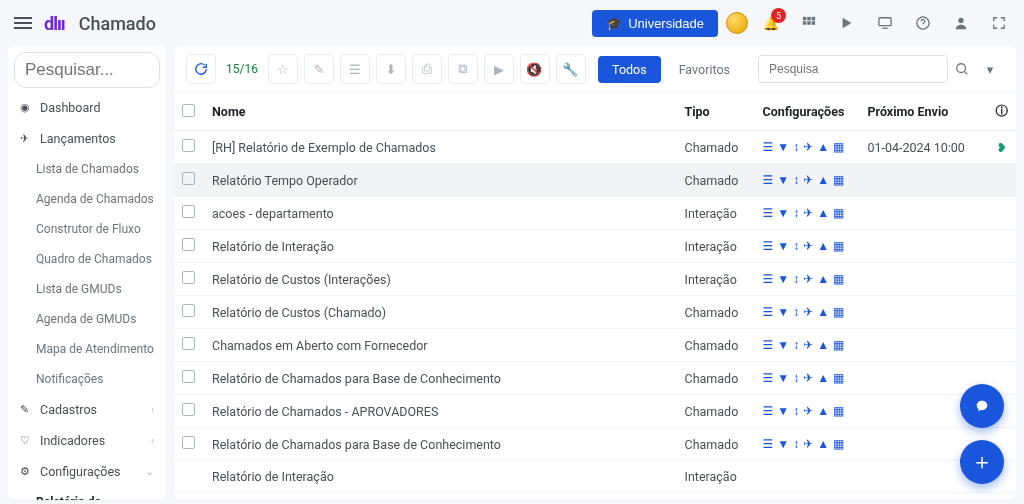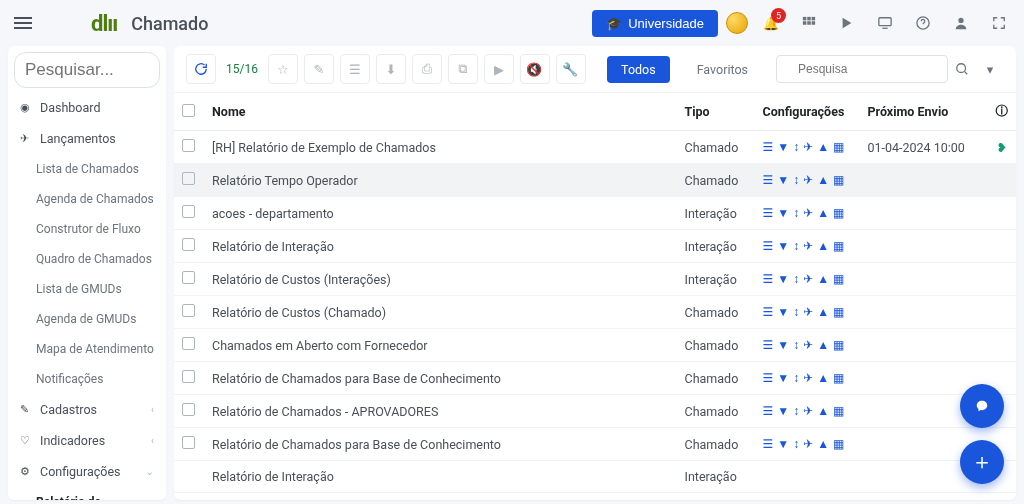--- a/index.html
+++ b/index.html
@@ -1,20 +1,20 @@
 <!DOCTYPE html>
 <html><head>
 <meta charset="utf-8">
 <style>
 * { margin: 0; padding: 0; box-sizing: border-box; }
 body { font-family: -apple-system, BlinkMacSystemFont, "Segoe UI", Roboto, sans-serif; font-size: 13px; color: #495057; background: #f5f7fa; width: 1024px; height: 504px; overflow: hidden; }
 .topbar { display: flex; align-items: center; height: 46px; padding: 0 10px; background: #f5f7fa; gap: 8px; }
 .hamburger { display: flex; flex-direction: column; gap: 3px; cursor: pointer; padding: 4px; }
 .hamburger span { width: 18px; height: 2px; background: #495057; }
-.logo { font-weight: 700; font-size: 22px; color: #4d7c0f; letter-spacing: -1px; margin-left: 47px; }
+.logo { font-weight: 700; font-size: 18px; color: #6d28d9; letter-spacing: -1px; }
 .page-title { font-size: 18px; font-weight: 500; margin-left: 6px; }
 .page-subtitle { font-size: 14px; color: #6c757d; margin-left: 6px; }
 .spacer { flex: 1; }
 .btn-uni { background: #1a56db; color: #fff; border: none; border-radius: 4px; padding: 6px 14px; font-size: 13px; cursor: pointer; display: flex; align-items: center; gap: 6px; }
 .coin { width: 22px; height: 22px; background: radial-gradient(circle at 30% 30%, #ffd966, #e6a500); border-radius: 50%; border: 1px solid #d49000; }
 .bell-wrap { position: relative; }
 .badge { position: absolute; top: -6px; right: -6px; background: #e02424; color: #fff; border-radius: 50%; width: 15px; height: 15px; font-size: 9px; display: flex; align-items: center; justify-content: center; }
 .top-icon { width: 18px; height: 18px; color: #6c757d; cursor: pointer; margin: 0 6px; display: flex; align-items: center; justify-content: center; }
 .layout { display: flex; height: calc(504px - 46px); }
 .sidebar { width: 158px; background: #fff; border-radius: 6px; margin: 0 4px 4px 8px; overflow-y: auto; box-shadow: 0 1px 2px rgba(0,0,0,0.04); }
@@ -22,25 +22,25 @@
 .search-box input { width: 100%; padding: 7px 10px; border: 1px solid #dee2e6; border-radius: 12px; font-size: 17px; color: #1d4ed8; }
 .nav-item { display: flex; align-items: center; padding: 8px 12px; cursor: pointer; font-size: 12.5px; color: #495057; gap: 8px; }
 .nav-item.sub { padding-left: 28px; font-size: 12px; color: #6c757d; }
 .nav-item.active { font-weight: 700; color: #212529; }
 .nav-chevron { margin-left: auto; color: #adb5bd; font-size: 10px; }
 .main { flex: 1; background: #fff; border-radius: 6px; margin: 0 8px 4px 4px; display: flex; flex-direction: column; overflow: hidden; box-shadow: 0 1px 2px rgba(0,0,0,0.04); }
 .toolbar { display: flex; align-items: center; padding: 8px 12px; gap: 6px; border-bottom: 1px solid #f1f3f5; }
 .tool-btn { width: 30px; height: 30px; border: 1px solid #e9ecef; border-radius: 4px; background: #fff; color: #adb5bd; cursor: pointer; display: flex; align-items: center; justify-content: center; font-size: 13px; }
 .tool-btn.active-sync { color: #1a56db; }
 .tool-txt { color: #15803d; font-size: 12px; padding: 0 4px; }
-.tabs { margin-left: auto; display: flex; gap: 13px; }
+.tabs { margin-left: auto; display: flex; gap: 4px; }
 .tab { padding: 6px 14px; border-radius: 4px; font-size: 12.5px; cursor: pointer; color: #6c757d; }
 .tab.active { background: #1a56db; color: #fff; }
 .search-right { display: flex; align-items: center; margin-left: 8px; }
-.search-right input { border: 1px solid #dee2e6; border-radius: 4px; padding: 6px 21px; font-size: 12px; width: 172px; }
+.search-right input { border: 1px solid #dee2e6; border-radius: 4px; padding: 6px 10px; font-size: 12px; width: 190px; }
 .search-right .ctl { width: 28px; height: 28px; display: flex; align-items: center; justify-content: center; color: #6c757d; cursor: pointer; }
 .table-wrap { flex: 1; overflow-y: auto; }
 table { width: 100%; border-collapse: collapse; }
 th { text-align: left; padding: 10px 8px; font-size: 12.5px; font-weight: 700; color: #212529; border-bottom: 1px solid #e9ecef; }
 td { padding: 8px 8px; font-size: 12.5px; border-bottom: 1px solid #f1f3f5; }
 tr.selected td { background: #f1f3f5; }
 .cb { width: 13px; height: 13px; border: 1px solid #adb5bd; border-radius: 2px; display: inline-block; }
 .cfg-icons { display: flex; gap: 4px; color: #1a56db; font-size: 12px; }
 .cfg-icons span { display: inline-flex; }
 .col-cb { width: 30px; }

